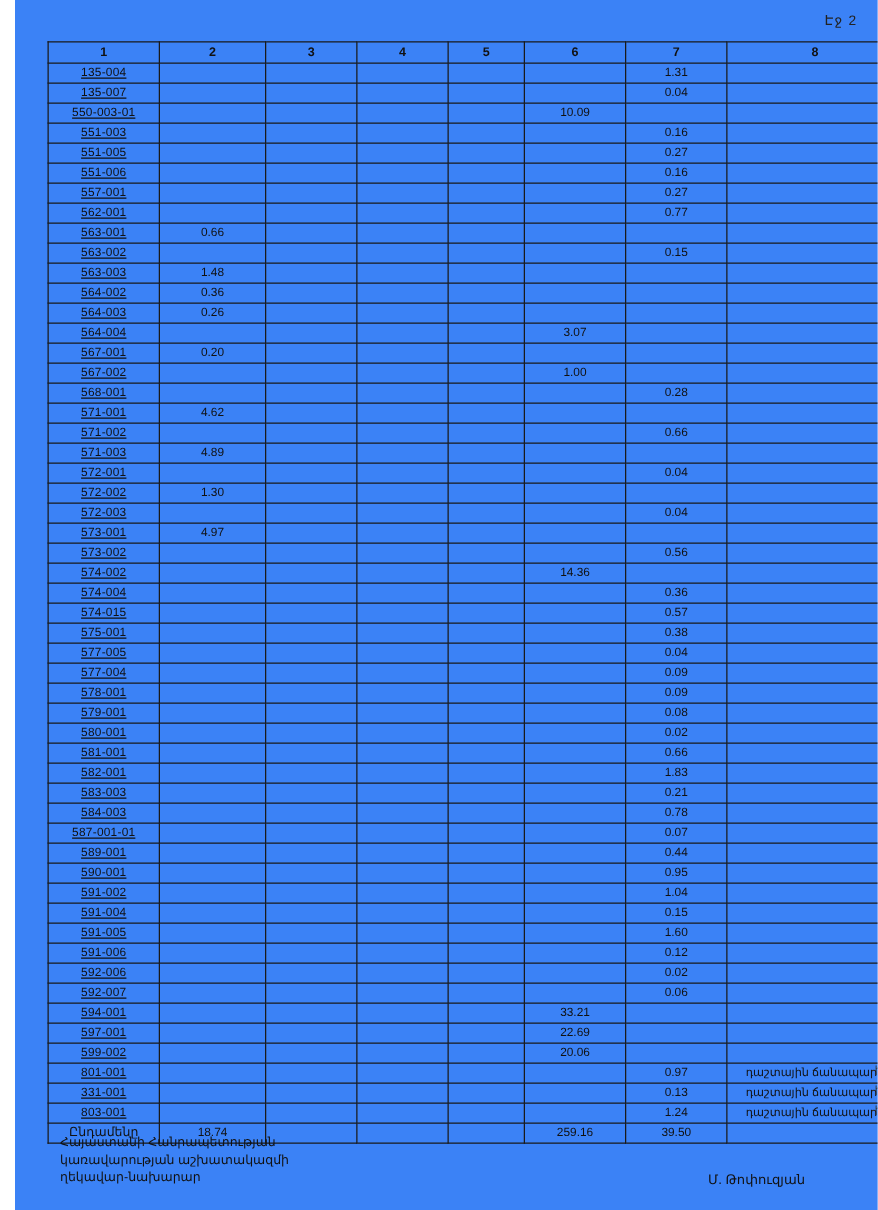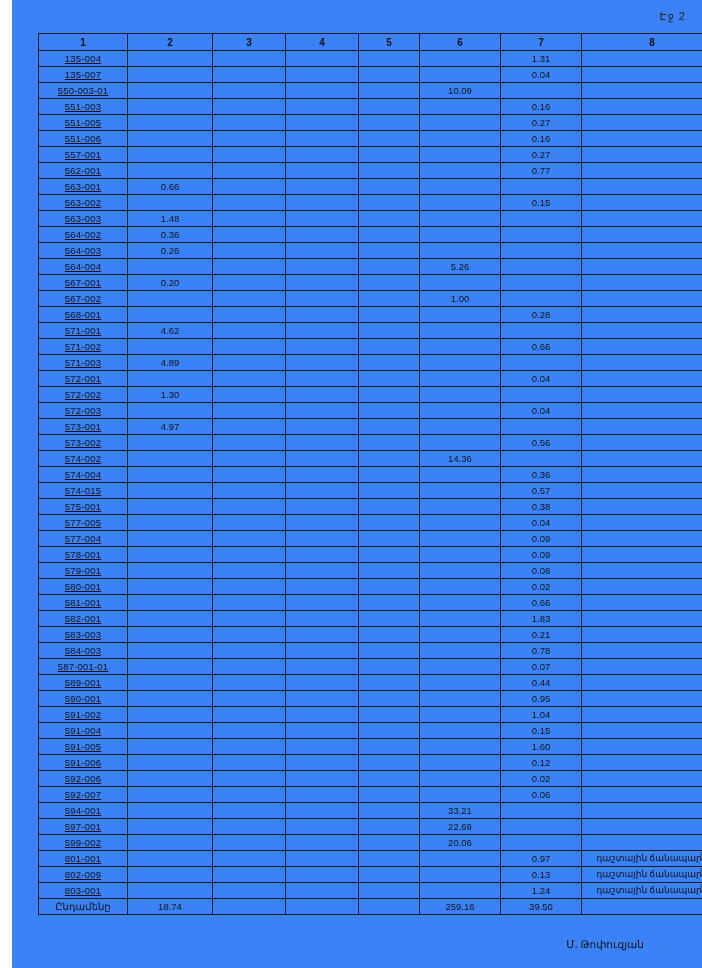--- a/index.html
+++ b/index.html
@@ -254,21 +254,21 @@
           <td class="c6"></td>
           <td class="c7"></td>
           <td class="c8 note-cell"></td>
         </tr>
         <tr>
           <td class="c1 code-cell">564-004</td>
           <td class="c2"></td>
           <td class="c3"></td>
           <td class="c4"></td>
           <td class="c5"></td>
-          <td class="c6">5.26</td>
+          <td class="c6">3.07</td>
           <td class="c7"></td>
           <td class="c8 note-cell"></td>
         </tr>
         <tr>
           <td class="c1 code-cell">567-001</td>
           <td class="c2">0.20</td>
           <td class="c3"></td>
           <td class="c4"></td>
           <td class="c5"></td>
           <td class="c6"></td>
@@ -629,21 +629,21 @@
           <td class="c1 code-cell">801-001</td>
           <td class="c2"></td>
           <td class="c3"></td>
           <td class="c4"></td>
           <td class="c5"></td>
           <td class="c6"></td>
           <td class="c7">0.97</td>
           <td class="c8 note-cell">դաշտային ճանապարհ</td>
         </tr>
         <tr>
-          <td class="c1 code-cell">802-009</td>
+          <td class="c1 code-cell">331-001</td>
           <td class="c2"></td>
           <td class="c3"></td>
           <td class="c4"></td>
           <td class="c5"></td>
           <td class="c6"></td>
           <td class="c7">0.13</td>
           <td class="c8 note-cell">դաշտային ճանապարհ</td>
         </tr>
         <tr>
           <td class="c1 code-cell">803-001</td>
@@ -663,19 +663,24 @@
           <td class="c5"></td>
           <td class="c6">259.16</td>
           <td class="c7">39.50</td>
           <td class="c8"></td>
         </tr>
       </tbody>
   </table>
 
   <div class="marks-col"></div>
 
+  <div class="footer">
+    <div>Հայաստանի Հանրապետության</div>
+    <div>կառավարության աշխատակազմի</div>
+    <div>ղեկավար-նախարար</div>
+  </div>
 
   <div class="signature">Մ. Թոփուզյան</div>
 
 <div class="side-marks" style="top: 851px; right: 4px;">-ից</div>
     <div class="side-marks" style="top: 867px; right: 4px;">-ից</div>
     <div class="side-marks" style="top: 883px; right: 4px;">-ից</div>
   </div>
 
 </body></html>

